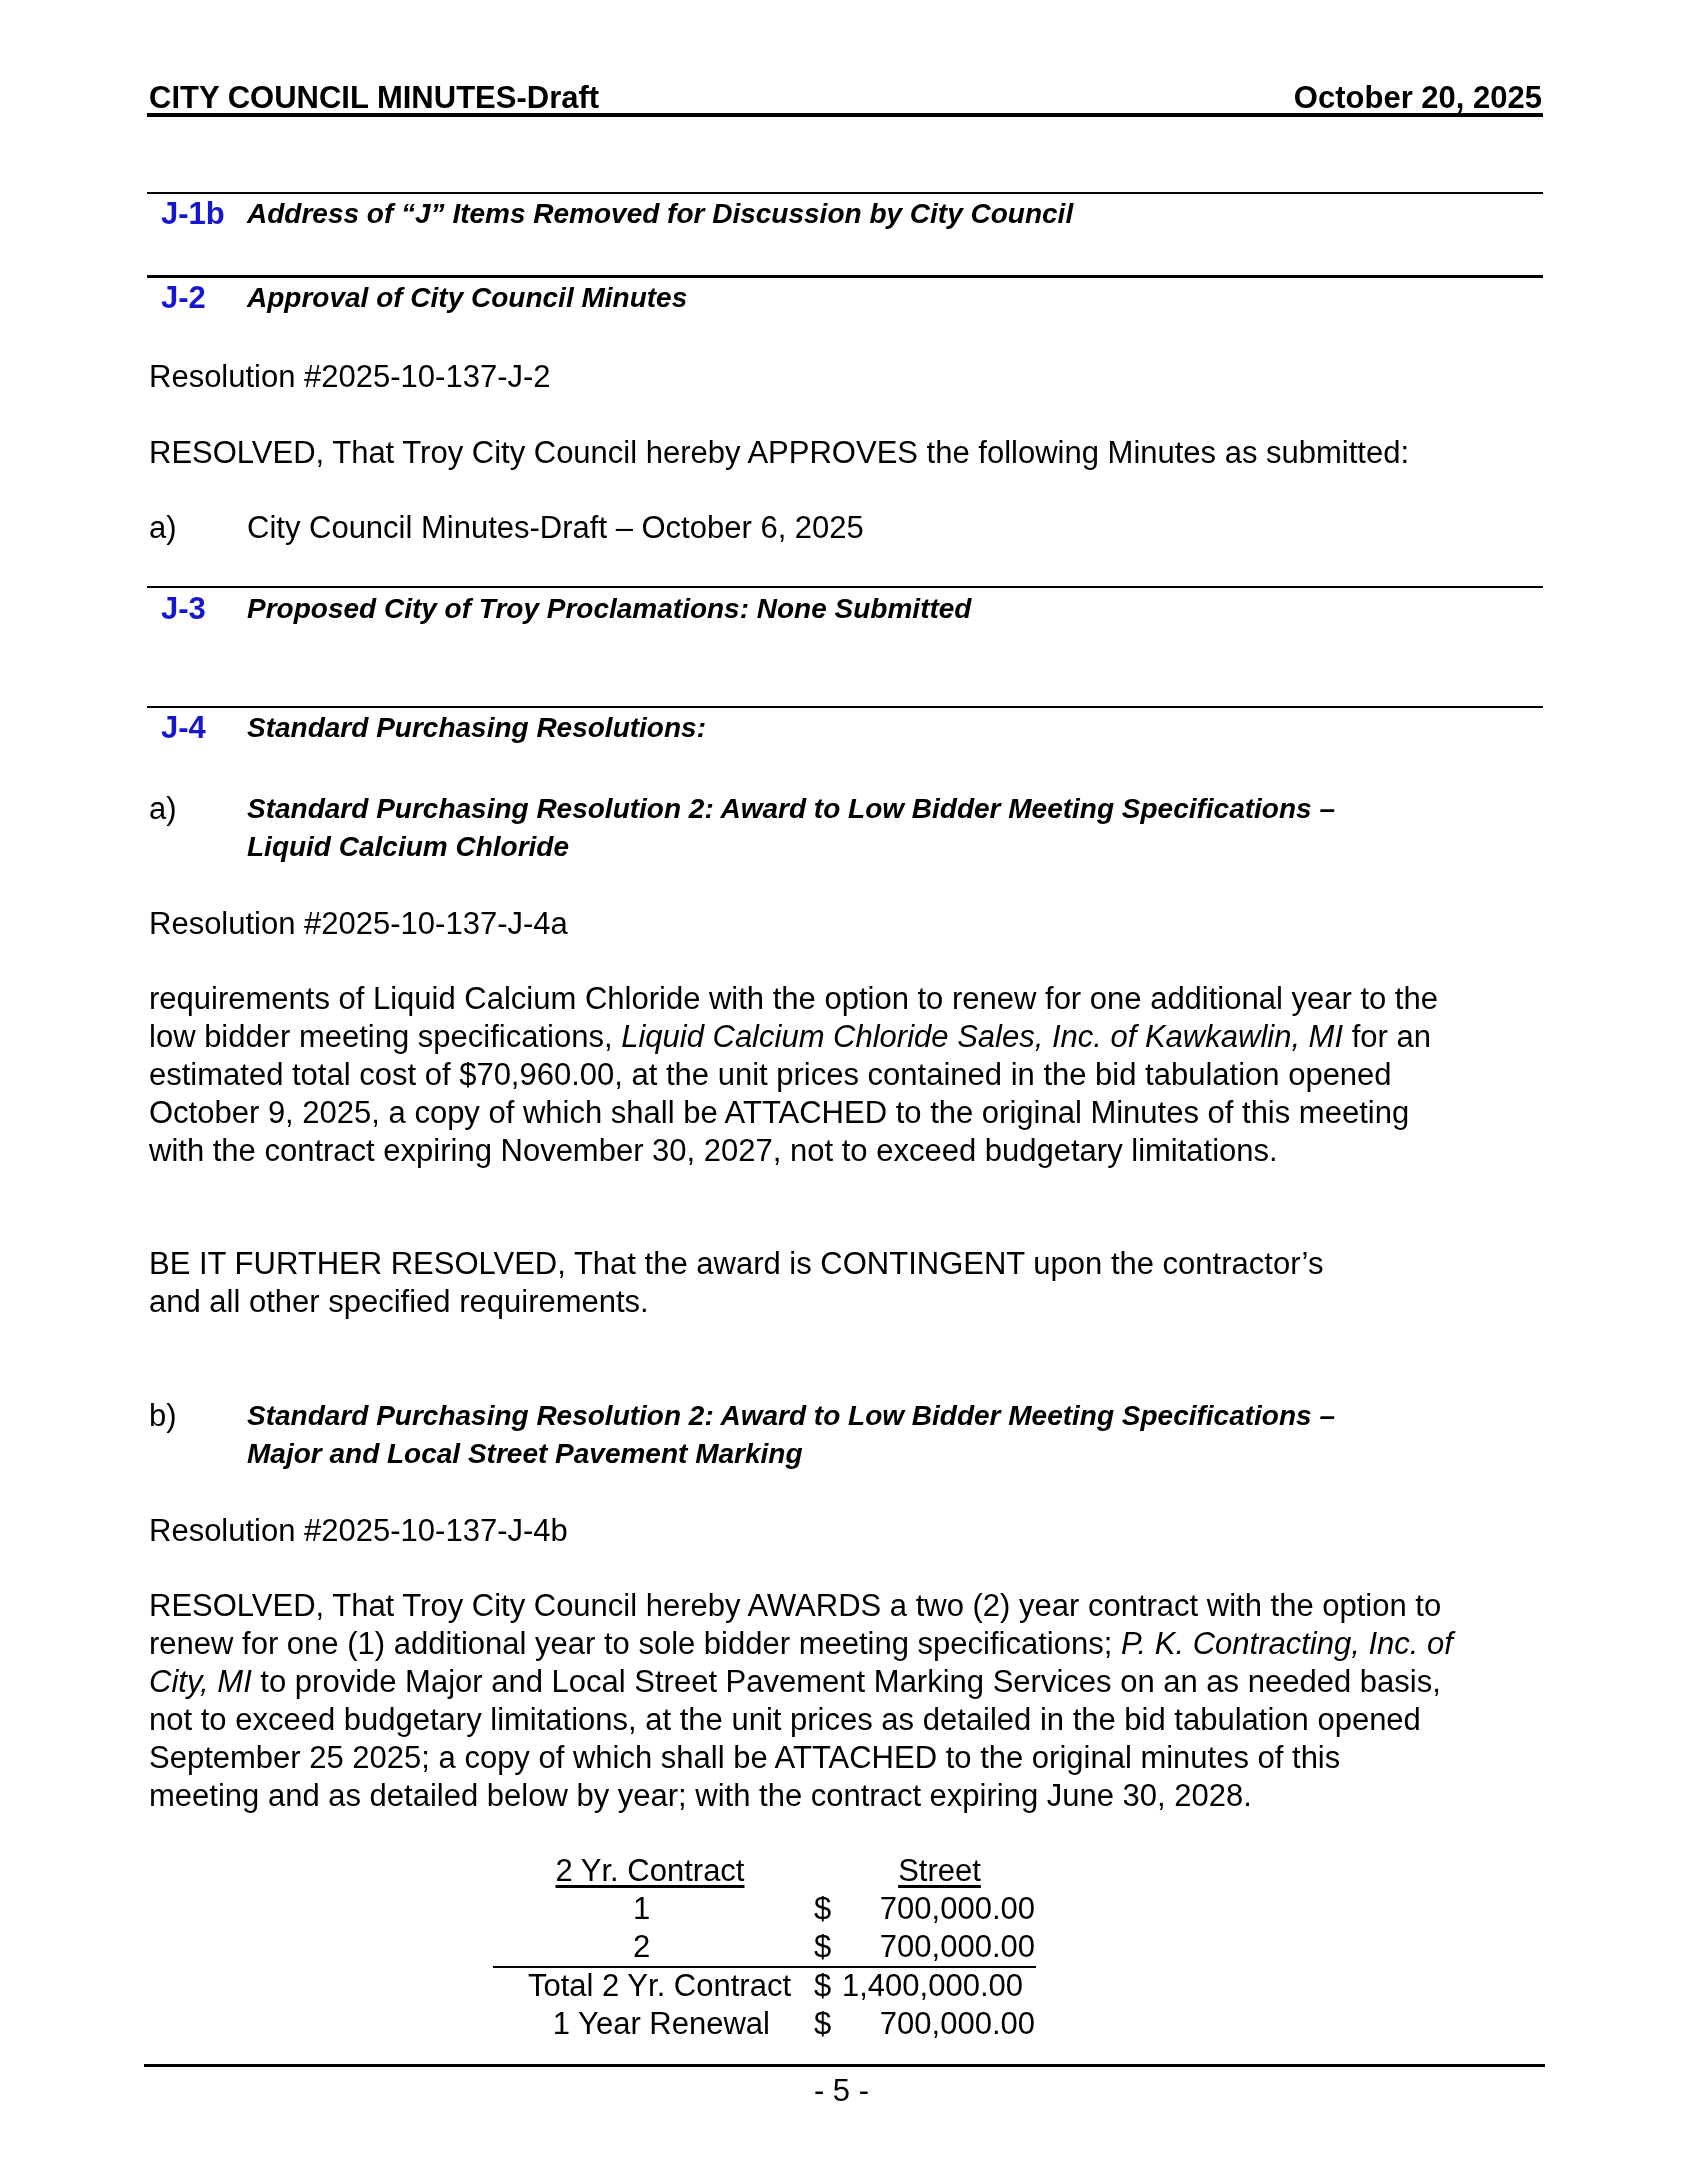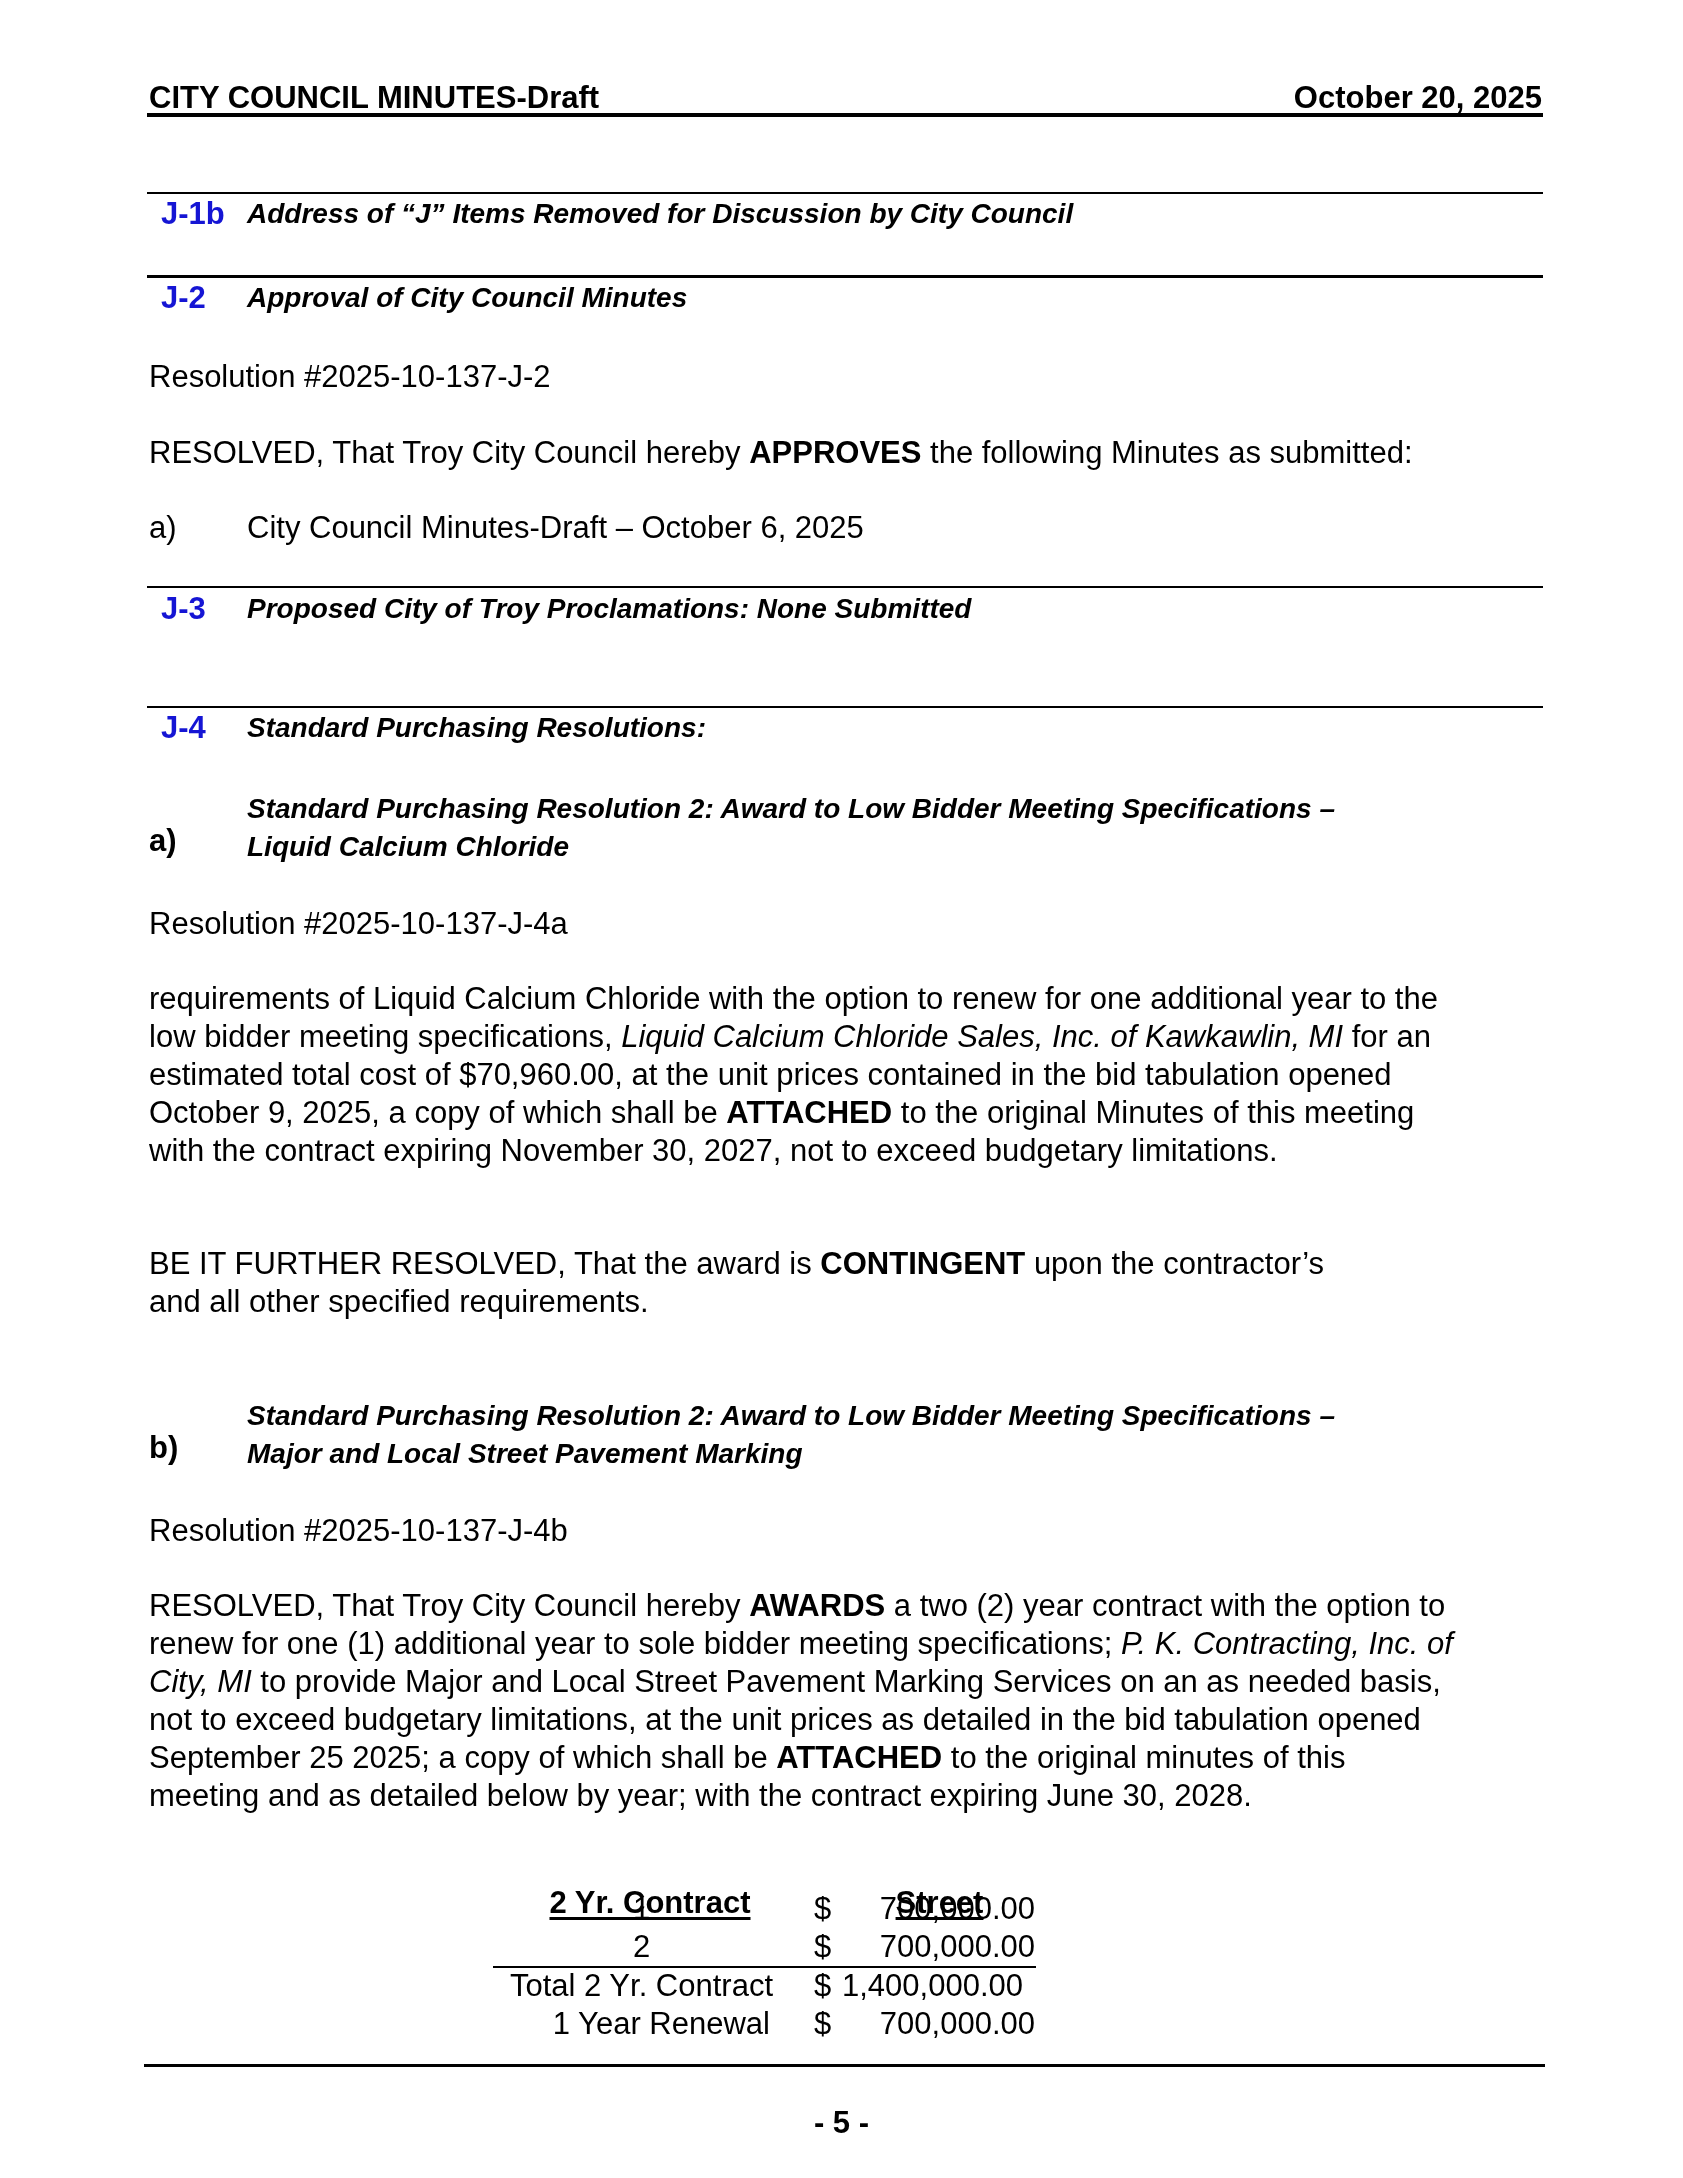--- a/index.html
+++ b/index.html
@@ -1,20 +1,20 @@
 <!DOCTYPE html>
 <html><head>
 <meta charset="utf-8">
 <style>
   html, body { margin:0; padding:0; background:#ffffff; }
   body { width:1683px; height:2178px; position:relative; overflow:hidden;
          font-family:"Liberation Sans", sans-serif; color:#000; }
   .abs { position:absolute; }
   .txt { font-size:31px; line-height:38px; white-space:nowrap; }
-  .b { font-weight:bold;margin-top:32px; }
+  .b { font-weight:normal; }
   .hdr { font-size:31px; font-weight:bold; top:79px; line-height:38px; }
   .rule { position:absolute; left:147px; width:1396px; background:#000; }
   .code { position:absolute; left:161px; color:#1515d4; font-weight:bold; font-size:31px; line-height:38px; }
   .title { position:absolute; left:247px; font-weight:bold; font-size:28px; line-height:38px; white-space:nowrap;font-style:italic; }
   .para { position:absolute; left:149px; width:1406px; font-size:31px; line-height:38px; }
   .para span.line { display:block; white-space:nowrap; }
   .tbl { position:absolute; font-size:31px; line-height:38px; }
   .tcell { position:absolute; white-space:nowrap; }
 </style>
 </head>
@@ -85,21 +85,21 @@
   <div class="tcell" style="left:493px;top:1890px;width:297px;text-align:center;">1</div>
   <div class="tcell" style="left:814px;top:1890px;">$</div>
   <div class="tcell" style="left:842px;top:1890px;width:193px;text-align:right;">700,000.00</div>
 
   <div class="tcell" style="left:493px;top:1928px;width:297px;text-align:center;">2</div>
   <div class="tcell" style="left:814px;top:1928px;">$</div>
   <div class="tcell" style="left:842px;top:1928px;width:193px;text-align:right;">700,000.00</div>
 
   <div class="abs" style="left:493px;top:1966px;width:543px;height:2px;background:#000;"></div>
 
-  <div class="tcell" style="left:493px;top:1967px;width:297px;text-align:center;">Total 2 Yr. Contract</div>
+  <div class="tcell" style="left:511px;top:1967px;width:297px;text-align:center;">Total 2 Yr. Contract</div>
   <div class="tcell" style="left:814px;top:1967px;">$</div>
   <div class="tcell" style="left:842px;top:1967px;width:193px;text-align:left;">1,400,000.00</div>
 
   <div class="tcell" style="left:493px;top:2005px;width:277px;text-align:right;">1 Year Renewal</div>
   <div class="tcell" style="left:814px;top:2005px;">$</div>
   <div class="tcell" style="left:842px;top:2005px;width:193px;text-align:right;">700,000.00</div>
 </div>
 
 <div class="rule" style="top:2064px;height:3px;left:144px;width:1401px;"></div>
 <div class="abs txt b" style="left:0;width:1683px;text-align:center;top:2072px;">- 5 -</div>

